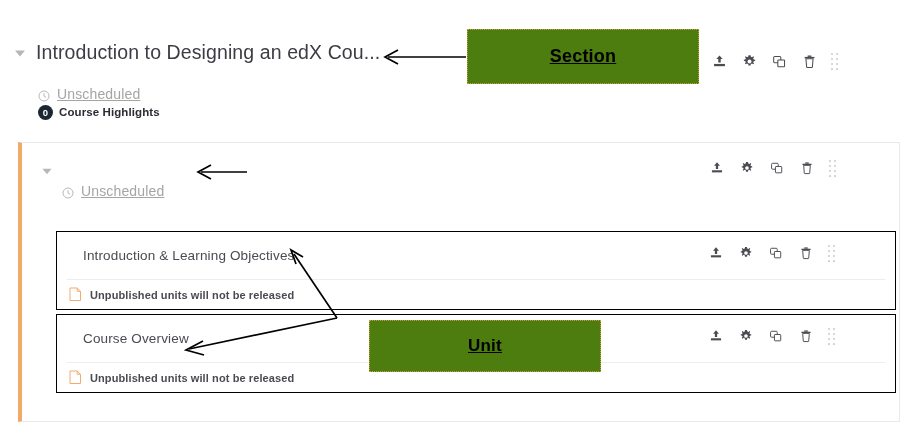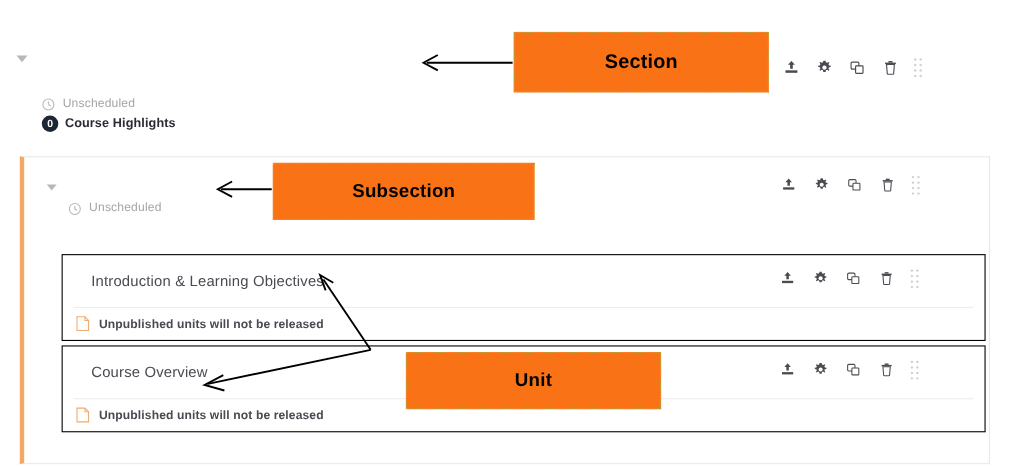--- a/index.html
+++ b/index.html
@@ -66,23 +66,24 @@
     line-height: 15px;
     margin-bottom: 3px;
   }
   .meta-icon-clock {
     width: 12px;
     height: 12px;
     margin-right: 7px;
     flex: 0 0 auto;
   }
   .meta-text-muted {
-    font-size: 11px;
+    font-size: 14px;
     color: #a5a5a5;
     letter-spacing: 0.15px;
+    text-decoration: underline;
   }
   .badge-count {
     width: 15px;
     height: 15px;
     border-radius: 50%;
     background: #1d2733;
     color: #ffffff;
     font-size: 9.5px;
     font-weight: bold;
     display: flex;
@@ -205,29 +206,30 @@
   .unit-status-text {
     font-size: 11px;
     font-weight: bold;
     color: #4a4a52;
     letter-spacing: 0.1px;
   }
 
   
   .callout {
     position: absolute;
-    background: #f97316;
+    background: #4d7c0f;
     border: 1px dotted #c8a23e;
     box-sizing: border-box;
     display: flex;
     align-items: center;
     justify-content: center;
     color: #000000;
     font-weight: bold;
     letter-spacing: 0.2px;
+    text-decoration: underline;
   }
   #callout-section {
     left: 467px;
     top: 29px;
     width: 232px;
     height: 55px;
     font-size: 18px;
   }
   #callout-subsection {
     left: 248px;
@@ -260,20 +262,21 @@
 
 <div class="canvas">
 
   <div class="section-block">
     <div class="section-head">
       <span class="caret">
         <svg width="14" height="14" viewBox="0 0 14 14">
           <polygon points="2,4.5 12,4.5 7,10.5" fill="#b6b6bc"></polygon>
         </svg>
       </span>
+      <span class="section-title">Introduction to Designing an edX Cou...</span>
     </div>
 
     <div class="section-meta">
       <div class="meta-row">
         <span class="meta-icon-clock">
           <svg width="12" height="12" viewBox="0 0 12 12">
             <circle cx="6" cy="6" r="5" fill="none" stroke="#b8b8bd" stroke-width="1"></circle>
             <line x1="6" y1="6" x2="6" y2="3.2" stroke="#b8b8bd" stroke-width="1"></line>
             <line x1="6" y1="6" x2="8.1" y2="7.3" stroke="#b8b8bd" stroke-width="1"></line>
           </svg>
@@ -502,16 +505,15 @@
     <polyline points="211,165 198,172 211,179" fill="none" stroke="#000000" stroke-width="1.7"></polyline>
 
     <line x1="337" y1="318" x2="294" y2="254" stroke="#000000" stroke-width="1.7"></line>
     <polyline points="303,257 291,250 296,264" fill="none" stroke="#000000" stroke-width="1.7"></polyline>
 
     <line x1="337" y1="318" x2="189" y2="349" stroke="#000000" stroke-width="1.7"></line>
     <polyline points="203,341 186,350 204,355" fill="none" stroke="#000000" stroke-width="1.7"></polyline>
   </svg>
 
   <div class="callout" id="callout-section">Section</div>
-  <div class="callout" id="callout-subsection">Subsection</div>
   <div class="callout" id="callout-unit">Unit</div>
 
 </div>
 
 </body></html>

